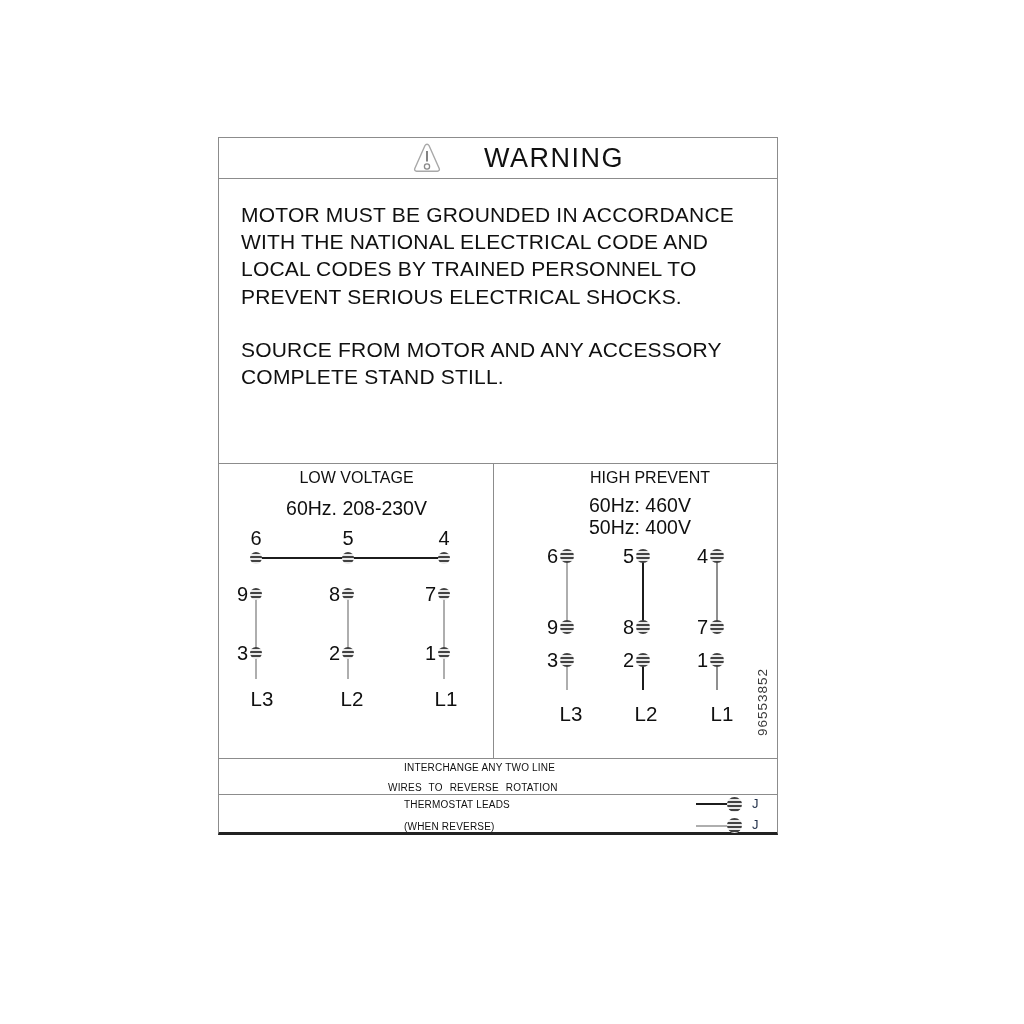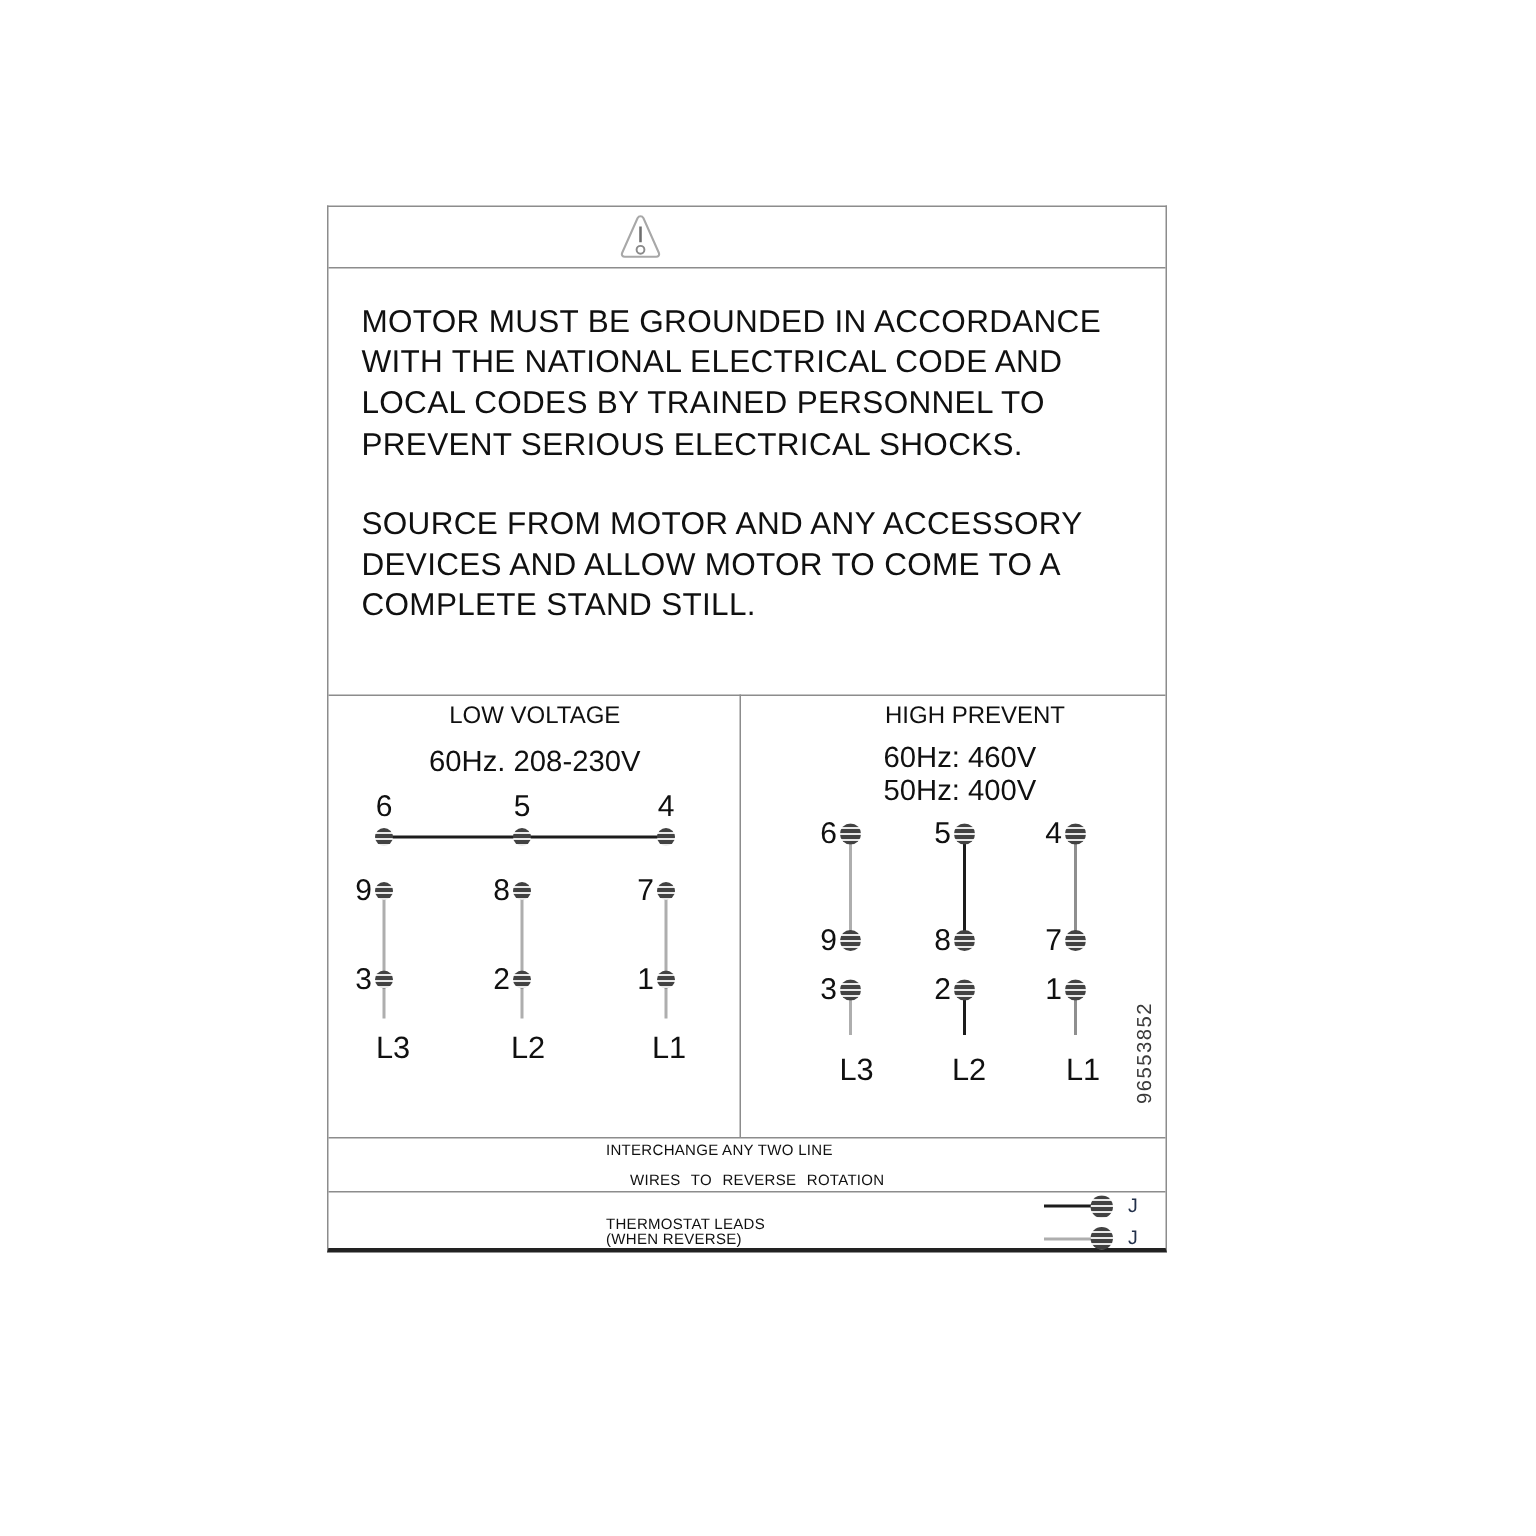--- a/index.html
+++ b/index.html
@@ -59,30 +59,30 @@
 </head>
 <body>
 
 <div class="label">
 
   <svg class="abs" style="left:194px;top:4px;" width="28" height="31" viewBox="0 0 28 31">
     <path d="M14 2.2 C14.9 2.2 15.6 2.8 16 3.5 L26.2 26.5 C26.8 28 26 29.2 24.4 29.2 L3.6 29.2 C2 29.2 1.2 28 1.8 26.5 L12 3.5 C12.4 2.8 13.1 2.2 14 2.2 Z" fill="none" stroke="#a8a8a8" stroke-width="1.4"></path>
     <line x1="14" y1="9" x2="14" y2="19.5" stroke="#6e6e6e" stroke-width="1.7"></line>
     <circle cx="14" cy="24.5" r="2.6" fill="none" stroke="#8a8a8a" stroke-width="1.3"></circle>
   </svg>
+  <div class="hdr-title">WARNING</div>
   <div class="hline" style="top:40px;"></div>
 
   <div class="btext">
     <div>MOTOR MUST BE GROUNDED IN ACCORDANCE</div>
     <div>WITH THE NATIONAL ELECTRICAL CODE AND</div>
     <div>LOCAL CODES BY TRAINED PERSONNEL TO</div>
     <div>PREVENT SERIOUS ELECTRICAL SHOCKS.</div>
     <div class="pgap"></div>
     <div>SOURCE FROM MOTOR AND ANY ACCESSORY</div>
-    <div>DEVICES AND ALLOW MOTOR TO COME TO A</div>
     <div>COMPLETE STAND STILL.</div>
   </div>
   <div class="hline" style="top:325px;"></div>
 
   <div class="vdiv" style="left:274px;top:325px;height:295px;"></div>
 
   <div class="dtitle ctr" style="top:331px;">LOW VOLTAGE</div>
   <div class="dsub ctr" style="top:359px;">60Hz. 208-230V</div>
 
   <div class="tnum num-c" style="left:25px;top:390px;">6</div>
@@ -149,24 +149,24 @@
 
   <div class="llabel" style="left:330px;top:564px;">L3</div>
   <div class="llabel" style="left:405px;top:564px;">L2</div>
   <div class="llabel" style="left:481px;top:564px;">L1</div>
 
   <div class="pn" style="left:536px;top:528px;height:70px;">96553852</div>
 
   <div class="hline" style="top:620px;"></div>
 
   <div class="ftext" style="left:185px;top:624px;">INTERCHANGE ANY TWO LINE</div>
-  <div class="ftext wsp" style="left:201px;top:644px;">WIRES TO REVERSE ROTATION</div>
+  <div class="ftext wsp" style="left:169px;top:644px;">WIRES TO REVERSE ROTATION</div>
   <div class="hline" style="top:656px;"></div>
 
-  <div class="ftext" style="left:185px;top:661px;margin-top:12px;">THERMOSTAT LEADS</div>
+  <div class="ftext" style="left:185px;top:661px;">THERMOSTAT LEADS</div>
   <div class="ftext" style="left:185px;top:683px;">(WHEN REVERSE)</div>
 
   <div class="wireH dark" style="left:477px;top:665px;width:34px;"></div>
   <div class="term sz15" style="left:508px;top:659px;"></div>
   <div class="jlbl" style="left:533px;top:658px;">J</div>
 
   <div class="wireH gray" style="left:477px;top:687px;width:34px;"></div>
   <div class="term sz15" style="left:508px;top:680px;"></div>
   <div class="jlbl" style="left:533px;top:679px;">J</div>
 

